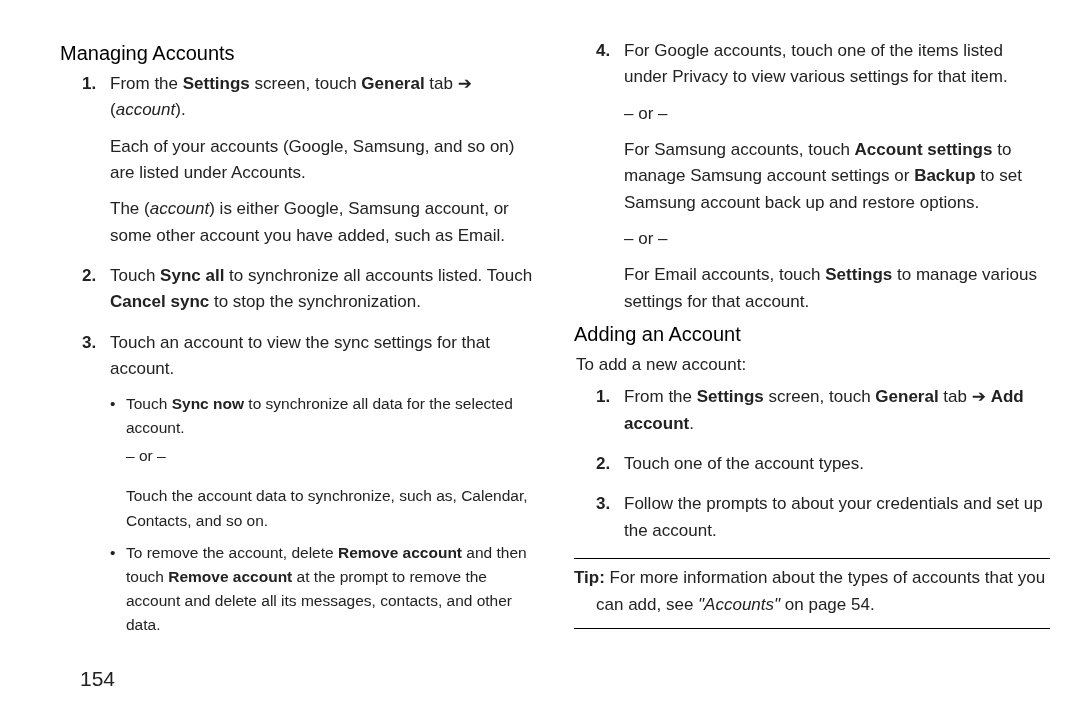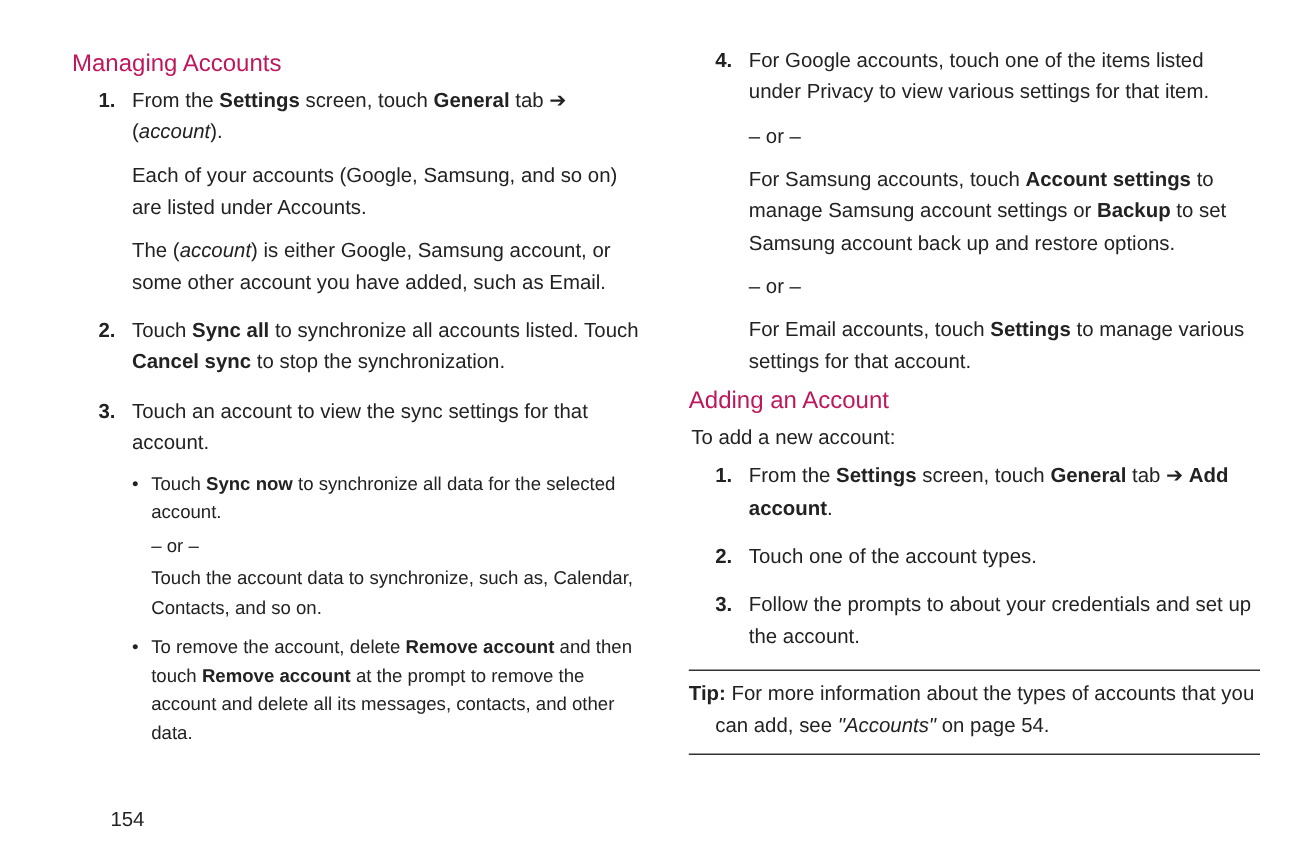--- a/index.html
+++ b/index.html
@@ -20,21 +20,21 @@
     box-sizing: border-box;
     padding: 38px 30px 10px 60px;
   }
   .two-col {
     column-count: 2;
     column-gap: 38px;
     column-fill: auto;
     height: 618px;
   }
   .heading {
-    color: #be185d;
+    color: #000000;
     font-size: 20px;
     margin: 0 0 2px 0;
     font-weight: 400;
   }
   .heading:not(:first-child){ }
   .intro {
     margin: 2px 0 6px 2px;
   }
   ol.main {
     list-style: none;
@@ -73,36 +73,36 @@
     position: absolute;
     left: 0;
     top: 0;
   }
   .subor {
     font-size: 15.5px;
     margin: 4px 0 2px 0;
   }
   .subpara {
     font-size: 15.5px;
-    margin: 3px 0 2px 0;
+    margin: 16px 0 2px 0;
   }
   .or { margin: 10px 0; }
   .tip-box {
     border-top: 1.6px solid #000;
     border-bottom: 1.6px solid #000;
     padding: 6px 0 10px 0;
     margin-top: 10px;
     text-indent: -22px;
     padding-left: 22px;
   }
   .page-number {
     position: absolute;
-    left: 92px;
+    left: 80px;
     bottom: 24px;
-    font-size: 17px;
+    font-size: 21px;
   }
   b { font-weight: 700; }
   i { font-style: italic; }
 </style>
 </head>
 <body>
 
 <div class="page">
   <div class="two-col">
 

